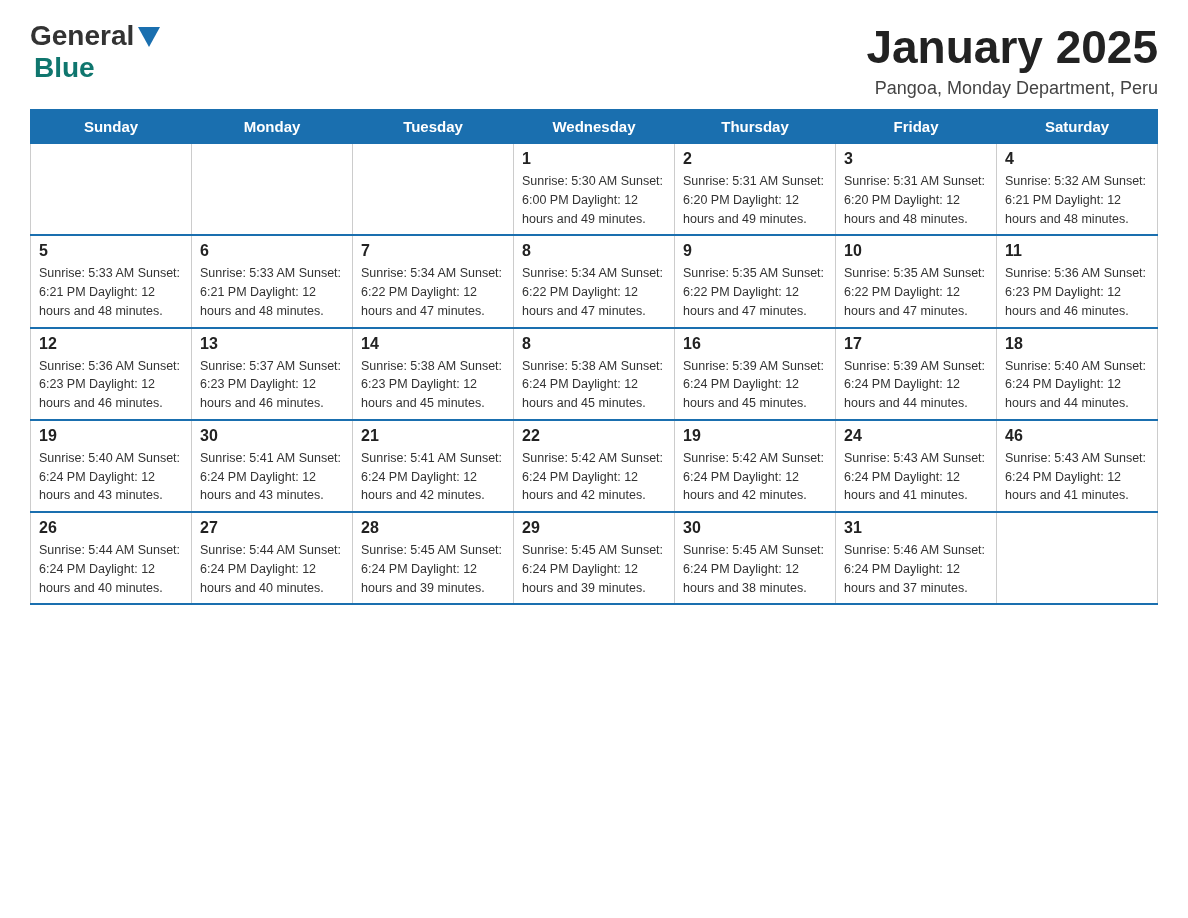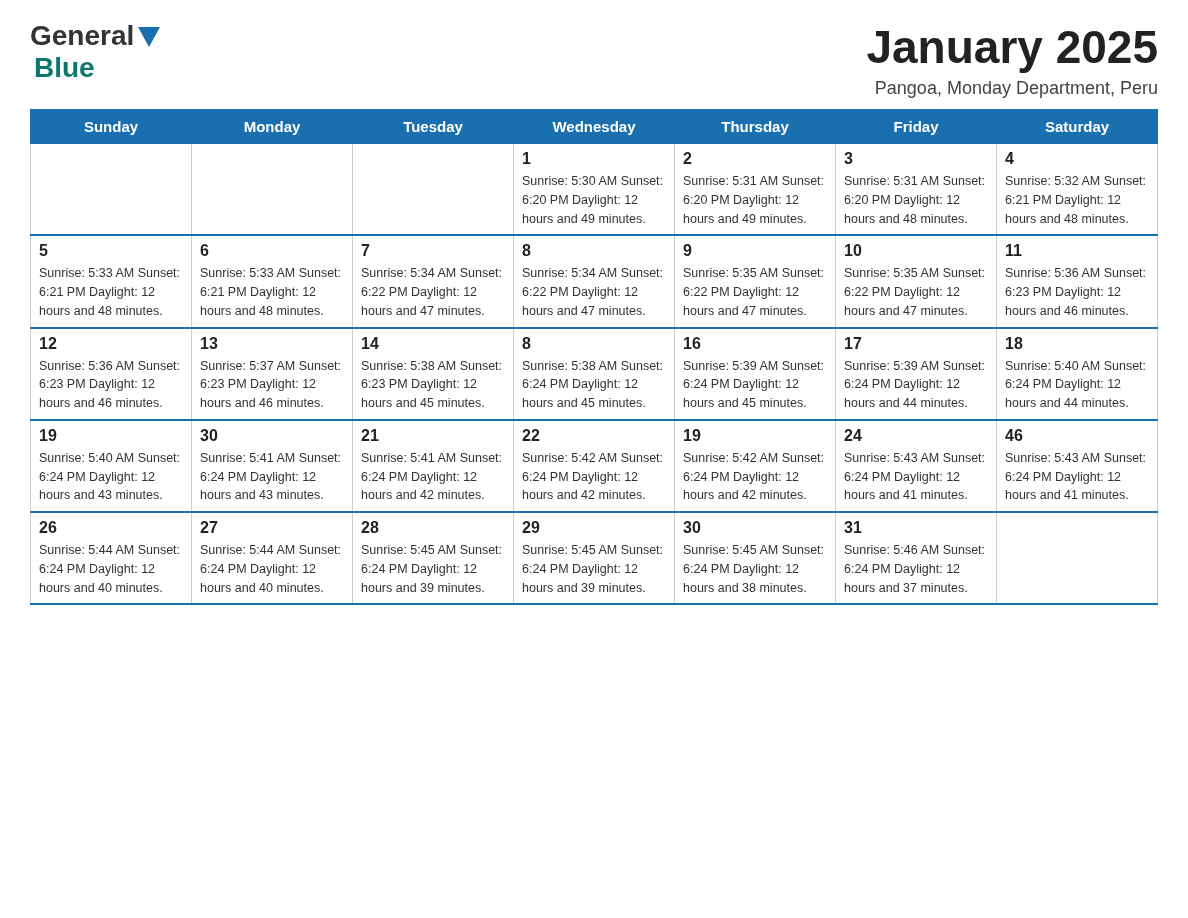--- a/index.html
+++ b/index.html
@@ -117,21 +117,21 @@
       </tr>
   </thead>
   <tbody id="calendar-body">
   <tr>
         <td class="empty-cell"></td>
         <td class="empty-cell"></td>
         <td class="empty-cell"></td>
         <td>
           <span class="day-number">1</span>
           <div class="day-info">Sunrise: 5:30 AM
-Sunset: 6:20 PM
+Sunset: 6:00 PM
 Daylight: 12 hours
 and 49 minutes.</div>
         </td>
         <td>
           <span class="day-number">2</span>
           <div class="day-info">Sunrise: 5:31 AM
 Sunset: 6:20 PM
 Daylight: 12 hours
 and 49 minutes.</div>
         </td>

